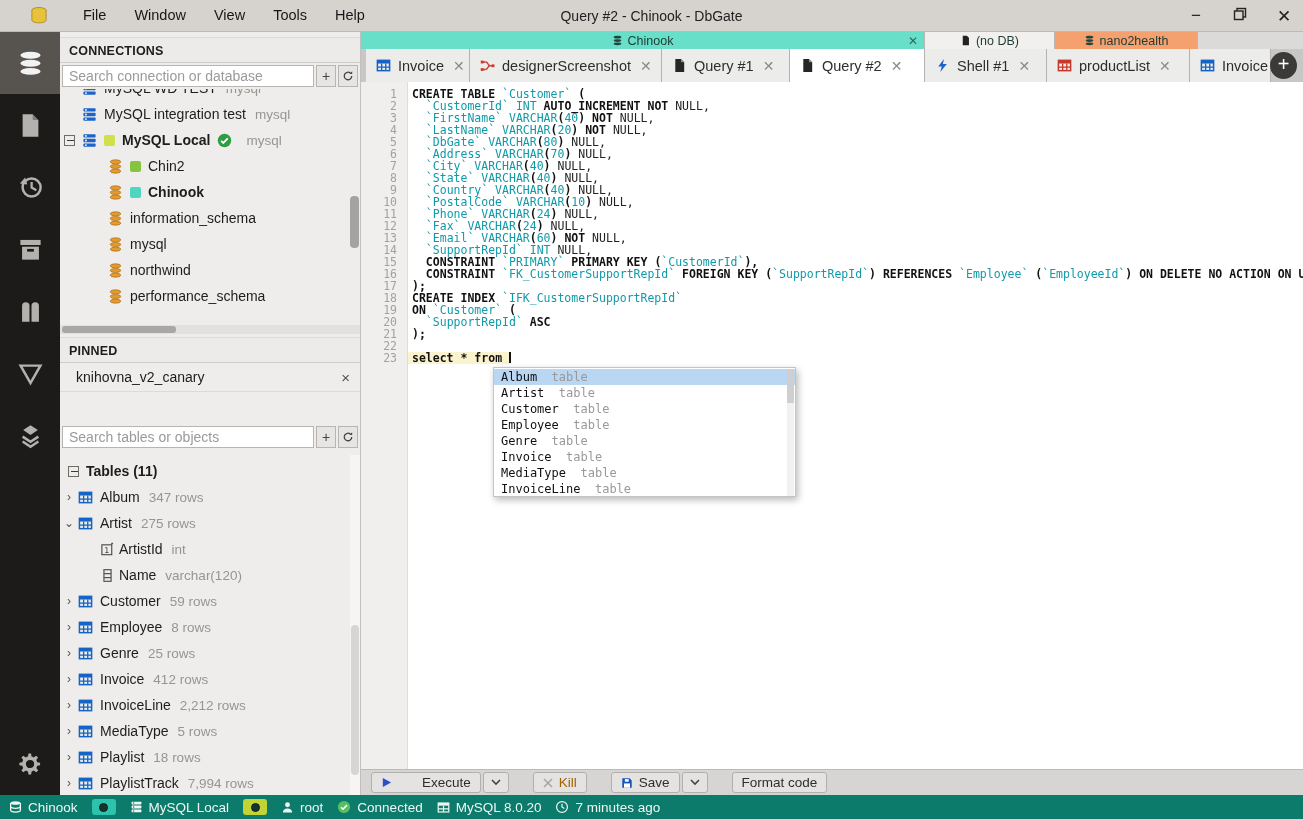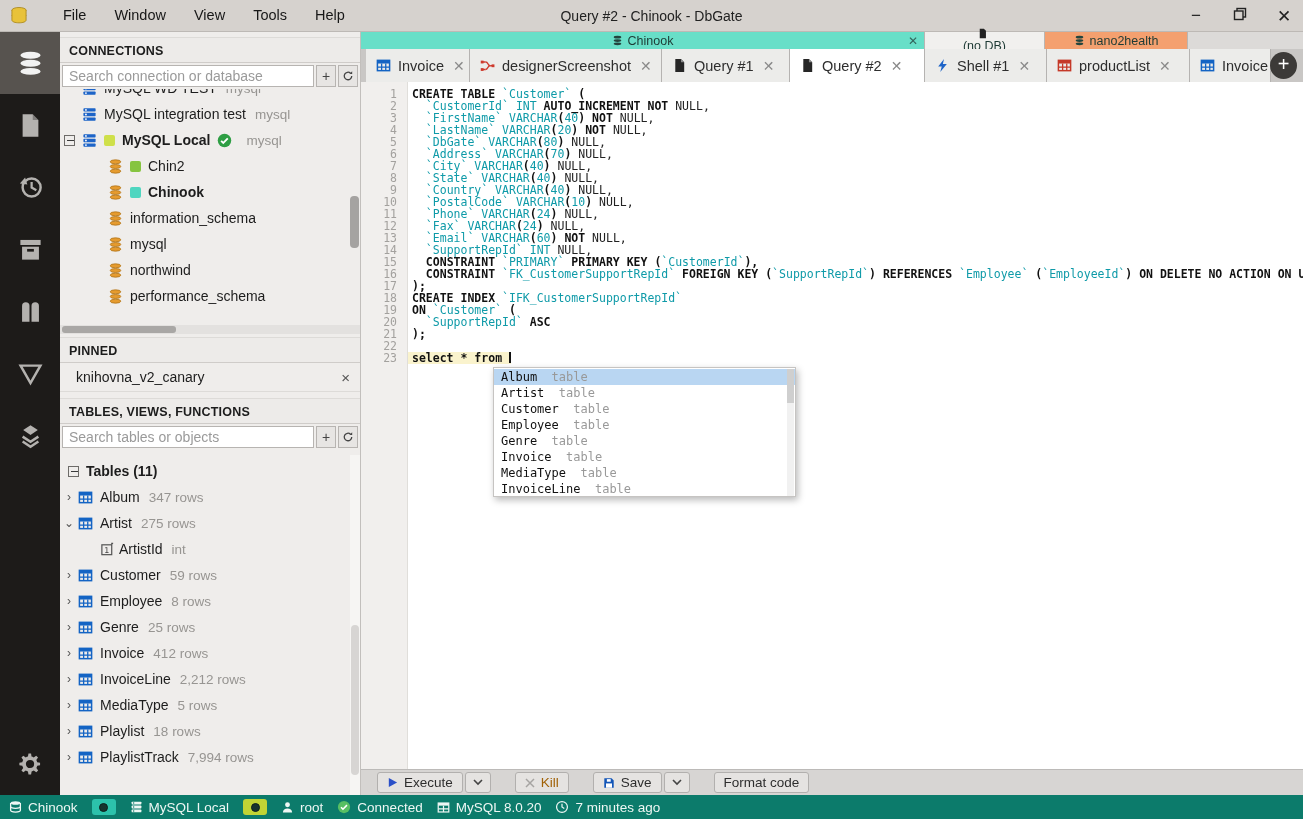--- a/index.html
+++ b/index.html
@@ -2,21 +2,21 @@
 <html><head>
 <meta charset="utf-8">
 <style>
   * { margin:0; padding:0; box-sizing:border-box; }
   html,body { background:#888; }
   #app { position:relative; width:1303px; height:819px; overflow:hidden;
          background:#fff; font-family:"Liberation Sans", sans-serif; -webkit-font-smoothing:antialiased; }
 
   
   #titlebar { position:absolute; left:0; top:0; right:0; height:32px; background:#d6d2ce;
-              border-bottom:1px solid #bdb9b5; display:flex; align-items:center; }
+              border-bottom:1px solid #bdb9b5; display:flex; align-items:center;padding-left:20px; }
   #app-icon { margin-left:9px; width:20px; height:20px; }
   #menus { display:flex; margin-left:20px; }
   .menu-item { padding:0 14px; font-size:14.5px; color:#171717; line-height:31px; cursor:default; }
   #win-title { position:absolute; left:0; right:0; text-align:center; font-size:14px; color:#222; pointer-events:none; }
   #win-controls { position:absolute; right:8px; top:0; height:32px; display:flex; align-items:center; gap:22px; }
   .win-btn { width:22px; text-align:center; font-size:17px; color:#222; }
 
   
   #rail { position:absolute; left:0; top:32px; width:60px; bottom:24px; background:#1d1b19; }
   .rail-item { width:60px; height:62px; display:flex; align-items:center; justify-content:center; }
@@ -103,21 +103,21 @@
   .ac-item .kind { color:#999; }
   .ac-item.selected { background:#b9d6f2; }
   #ac-scroll { position:absolute; right:1px; top:1px; width:7px; height:127px; background:#f1f1f1; }
   #ac-thumb { position:absolute; right:0; top:0; width:7px; height:34px; background:#cfcfcf; }
 
   
   #toolbar { position:absolute; left:0; right:0; bottom:0; height:26px; background:#d7d5d3;
              border-top:1px solid #bcbab8; display:flex; align-items:center; }
   .tb-btn { height:21px; display:flex; align-items:center; padding:0 9px; background:#e5e3e1;
             border:1px solid #b2b0ae; border-radius:3px; font-size:13.5px; color:#2e2e2e; margin-left:3px; }
-  .tb-btn.first { margin-left:16px; }
+  .tb-btn.first { margin-left:10px;gap:24px; }
   .tb-btn.gap { margin-left:24px; }
   .tb-btn.drop { padding:0 7px; margin-left:2px; }
   .tb-btn.disabled { color:#a16207; }
   .tb-btn svg { margin-right:6px; }
   .tb-btn.drop svg { margin:0; }
 
   
   #statusbar { position:absolute; left:0; right:0; bottom:0; height:24px; background:#0c7b6b;
                display:flex; align-items:center; font-size:13.5px; color:#eef7f4; z-index:5; }
   .sb-item { display:flex; align-items:center; margin-left:9px; white-space:nowrap; }
@@ -399,21 +399,20 @@
             <g fill="#e69b2e" stroke="#b2761a" stroke-width="0.9">
               <ellipse cx="8" cy="3" rx="5.6" ry="2.1"></ellipse>
               <ellipse cx="8" cy="8" rx="5.6" ry="2.1"></ellipse>
               <ellipse cx="8" cy="13" rx="5.6" ry="2.1"></ellipse>
             </g>
           </svg>
         </span>
       <span>knihovna_v2_canary</span>
       <span class="close">×</span>
     </div>
-    <div class="sec-header" style="position:absolute;top:366px;width:300px;">TABLES, VIEWS, FUNCTIONS</div>
     <div class="search-row" style="position:absolute;top:392px;width:300px;">
       <input placeholder="Search tables or objects" style="">
       <div class="sq-btn">+</div>
       <div class="sq-btn">
         <svg viewBox="0 0 16 16">
             <path d="M13 8a5 5 0 1 1-1.6-3.7" fill="none" stroke="#444" stroke-width="1.7"></path>
             <path d="M13.6 1.6v3.6H10z" fill="#444"></path>
           </svg>
       </div>
     </div>
@@ -456,20 +455,31 @@
               <rect x="2" y="3" width="10.5" height="10.5" fill="none" stroke="#555" stroke-width="1.3"></rect>
               <rect x="4.8" y="1" width="9" height="2" fill="none" stroke="#555" stroke-width="1.1" opacity="0"></rect>
               <path d="M12.5 3V1.5H14" fill="none" stroke="#555" stroke-width="1.2"></path>
               <text x="7.2" y="11.2" font-size="8.5" text-anchor="middle" fill="#444" font-family="DejaVu Sans, sans-serif">1</text>
             </svg>
           </span>
           <span>ArtistId</span>
           <span class="muted">int</span>
         </div>
         <div class="row">
+          <span style="width:40px;flex:none"></span>
+          <span class="icon" style="margin-right:4px">
+            <svg viewBox="0 0 16 16">
+              <rect x="4.2" y="1.8" width="7.6" height="12.4" fill="none" stroke="#555" stroke-width="1.3"></rect>
+              <path d="M4.2 6h7.6M4.2 10.2h7.6" stroke="#555" stroke-width="1.2"></path>
+            </svg>
+          </span>
+          <span>Name</span>
+          <span class="muted">varchar(120)</span>
+        </div>
+        <div class="row">
           <span class="chev">›</span>
           <span class="icon">
             <svg viewBox="0 0 16 16">
               <rect x="1.5" y="2.5" width="13" height="11" fill="none" stroke="#1464c4" stroke-width="1.6"></rect>
               <rect x="1.5" y="2.5" width="13" height="3.4" fill="#1464c4"></rect>
               <path d="M6 5.9v7.6M10.4 5.9v7.6M1.5 9.7h13" stroke="#1464c4" stroke-width="1.4"></path>
             </svg>
           </span>
           <span>Customer</span>
           <span class="muted">59 rows</span>
@@ -569,21 +579,21 @@
               <g fill="#23453e">
                 <ellipse cx="8" cy="3.2" rx="5.5" ry="2"></ellipse>
                 <ellipse cx="8" cy="8" rx="5.5" ry="2"></ellipse>
                 <ellipse cx="8" cy="12.8" rx="5.5" ry="2"></ellipse>
               </g>
             </svg>
           </span>
           <span>Chinook</span>
           <span class="gclose">✕</span>
         </div>
-        <div class="group-seg" style="width: 120px; background: rgb(241, 240, 238); flex-direction: column;">
+        <div class="group-seg" style="width: 130px; background: rgb(241, 240, 238);">
           <span class="gicon">
             <svg viewBox="0 0 16 16">
               <path d="M4 1h6l3 3v11H4z" fill="#222"></path>
             </svg>
           </span>
           <span>(no DB)</span>
         </div>
         <div class="group-seg" style="width: 143px; background: rgb(244, 160, 111);">
           <span class="gicon">
             <svg viewBox="0 0 16 16">

